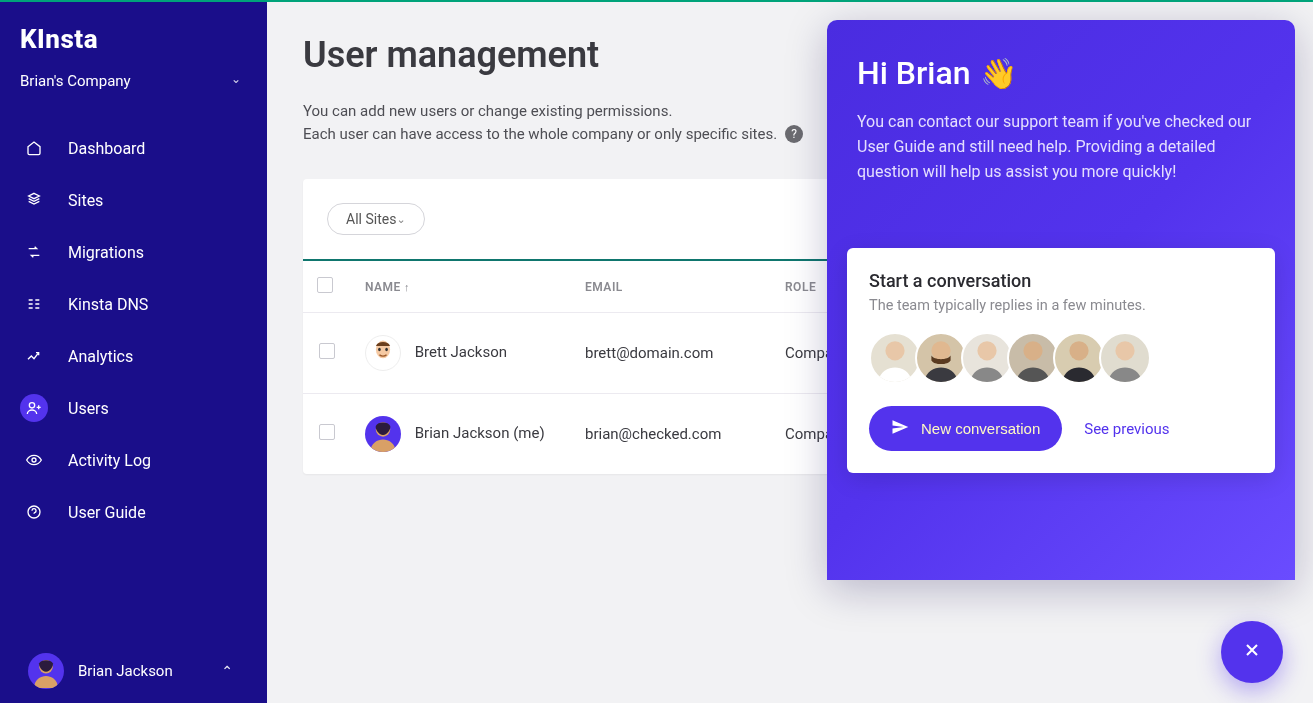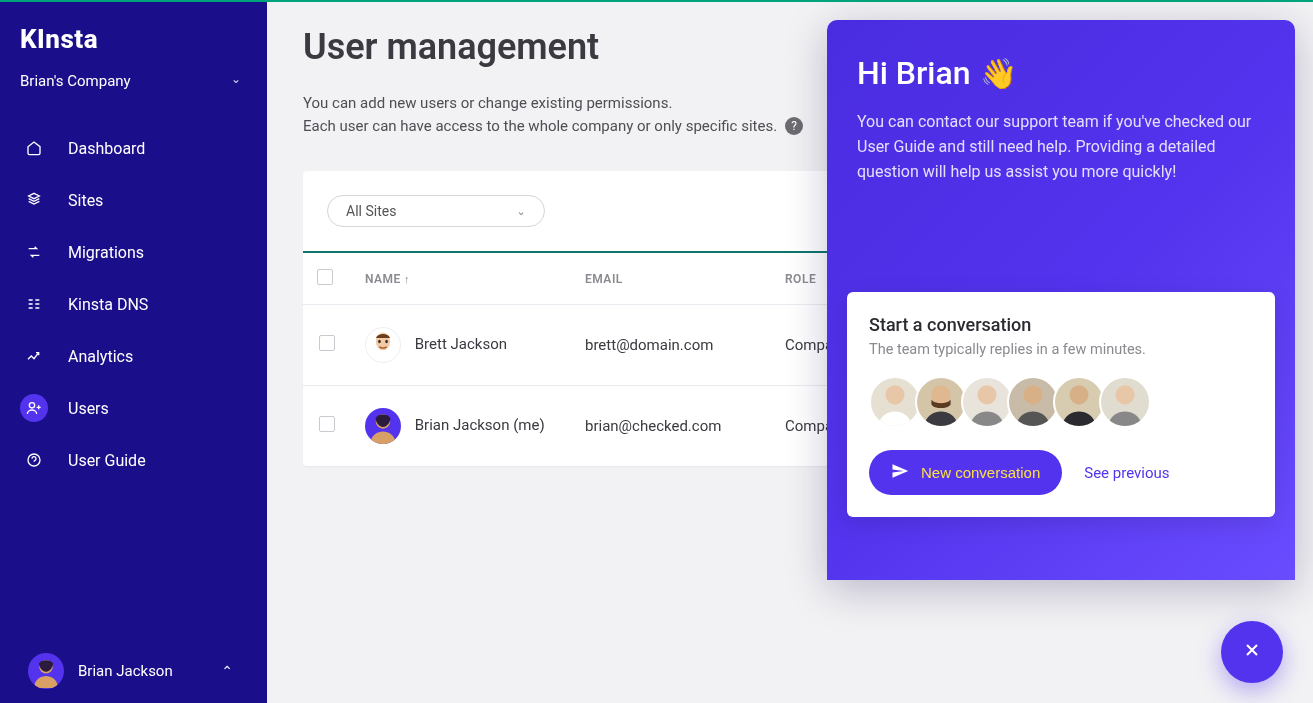--- a/index.html
+++ b/index.html
@@ -70,21 +70,21 @@
     background: #5333ed;
     display: flex; align-items: center; justify-content: center;
     overflow: hidden;
   }
   .avatar svg { width: 34px; height: 34px; }
   .sidebar-footer .name { font-size: 15px; flex: 1; }
   .sidebar-footer .chev { font-size: 14px; opacity: .9; padding-right: 6px; }
 
   .main {
     flex: 1;
-    padding: 24px 36px;
+    padding: 32px 36px;
     color: #2f2f33;
   }
   .page-title {
     font-size: 36px;
     font-weight: 600;
     color: #3a3a40;
     margin-bottom: 24px;
   }
   .subtext { font-size: 15px; color: #4e4e54; line-height: 1.5; }
   .subtext .line2 { display: flex; align-items: center; gap: 8px; }
@@ -104,21 +104,20 @@
   }
   .card-top { padding: 24px; }
   .select {
     border: 1px solid #d5d5da;
     border-radius: 18px;
     padding: 7px 18px;
     font-size: 14px;
     color: #555;
     display: inline-flex;
     align-items: center;
-    gap: 120px;
     cursor: pointer;
     background: #fff;
   }
   .select .chev { font-size: 11px; color: #888; }
 
   .table { width: 100%; border-collapse: collapse; }
   .table thead th {
     text-align: left;
     font-size: 12px;
     letter-spacing: 0.5px;
@@ -172,37 +171,36 @@
   .chat-hero h2 { font-size: 32px; font-weight: 500; margin-bottom: 18px; display:flex; align-items:center; gap:10px;}
   .chat-hero p { font-size: 16px; line-height: 1.55; color: #e4defe; }
   .chat-card {
     position: absolute;
     top: 228px;
     left: 20px; right: 20px;
     background: #fff;
     border-radius: 6px;
     padding: 22px 22px;
     box-shadow: 0 6px 24px rgba(0,0,0,0.12);
-    margin-top: 44px;
   }
   .chat-card h3 { font-size: 18px; font-weight: 500; color: #2a2a30; }
   .chat-card .sub { font-size: 14.5px; color: #8a8a90; margin-top: 6px; }
   .agents { display: flex; margin-top: 18px; }
   .agent {
     width: 52px; height: 52px; border-radius: 50%;
     background: #d8d2c0;
     margin-right: -6px;
     border: 2px solid #fff;
     display:flex; align-items:center; justify-content:center;
     overflow:hidden;
   }
   .chat-actions { display: flex; align-items: center; gap: 22px; margin-top: 22px; }
   .btn-primary {
     background: #5333ed;
-    color: #fde047;
+    color: #fef9c3;
     border: none;
     border-radius: 24px;
     padding: 12px 22px;
     font-size: 15px;
     display: inline-flex;
     align-items: center;
     gap: 12px;
     cursor: pointer;
   }
   .link { color: #5333ed; font-size: 15px; cursor: pointer; }
@@ -279,20 +277,29 @@
       </div>
       <div class="nav-item active">
         <span class="icon-wrap">
           <svg viewBox="0 0 24 24" width="16" height="16" fill="none" stroke="#fff" stroke-width="2">
               <circle cx="9" cy="8" r="4"></circle>
               <path d="M2 21c0-4 4-6 7-6s7 2 7 6"></path>
               <path d="M19 8v6M22 11h-6"></path>
             </svg>
         </span>
         <span>Users</span>
+      </div>
+      <div class="nav-item">
+        <span class="icon-wrap">
+          <svg viewBox="0 0 24 24" width="16" height="16" fill="none" stroke="#fff" stroke-width="2">
+              <path d="M1 12s4-7 11-7 11 7 11 7-4 7-11 7S1 12 1 12z"></path>
+              <circle cx="12" cy="12" r="3"></circle>
+            </svg>
+        </span>
+        <span>Activity Log</span>
       </div>
       <div class="nav-item">
         <span class="icon-wrap">
           <svg viewBox="0 0 24 24" width="16" height="16" fill="none" stroke="#fff" stroke-width="2">
               <circle cx="12" cy="12" r="9"></circle>
               <path d="M9 10a3 3 0 1 1 4 2.8c-.8.4-1 1-1 1.7M12 18h.01"></path>
             </svg>
         </span>
         <span>User Guide</span>
       </div>

